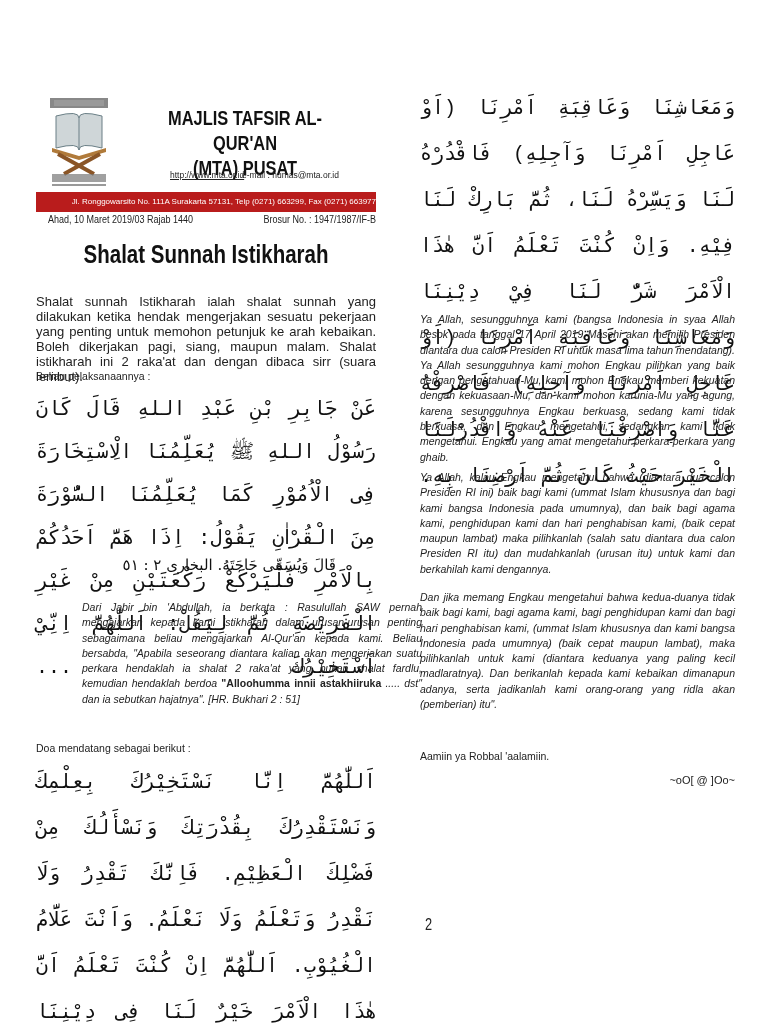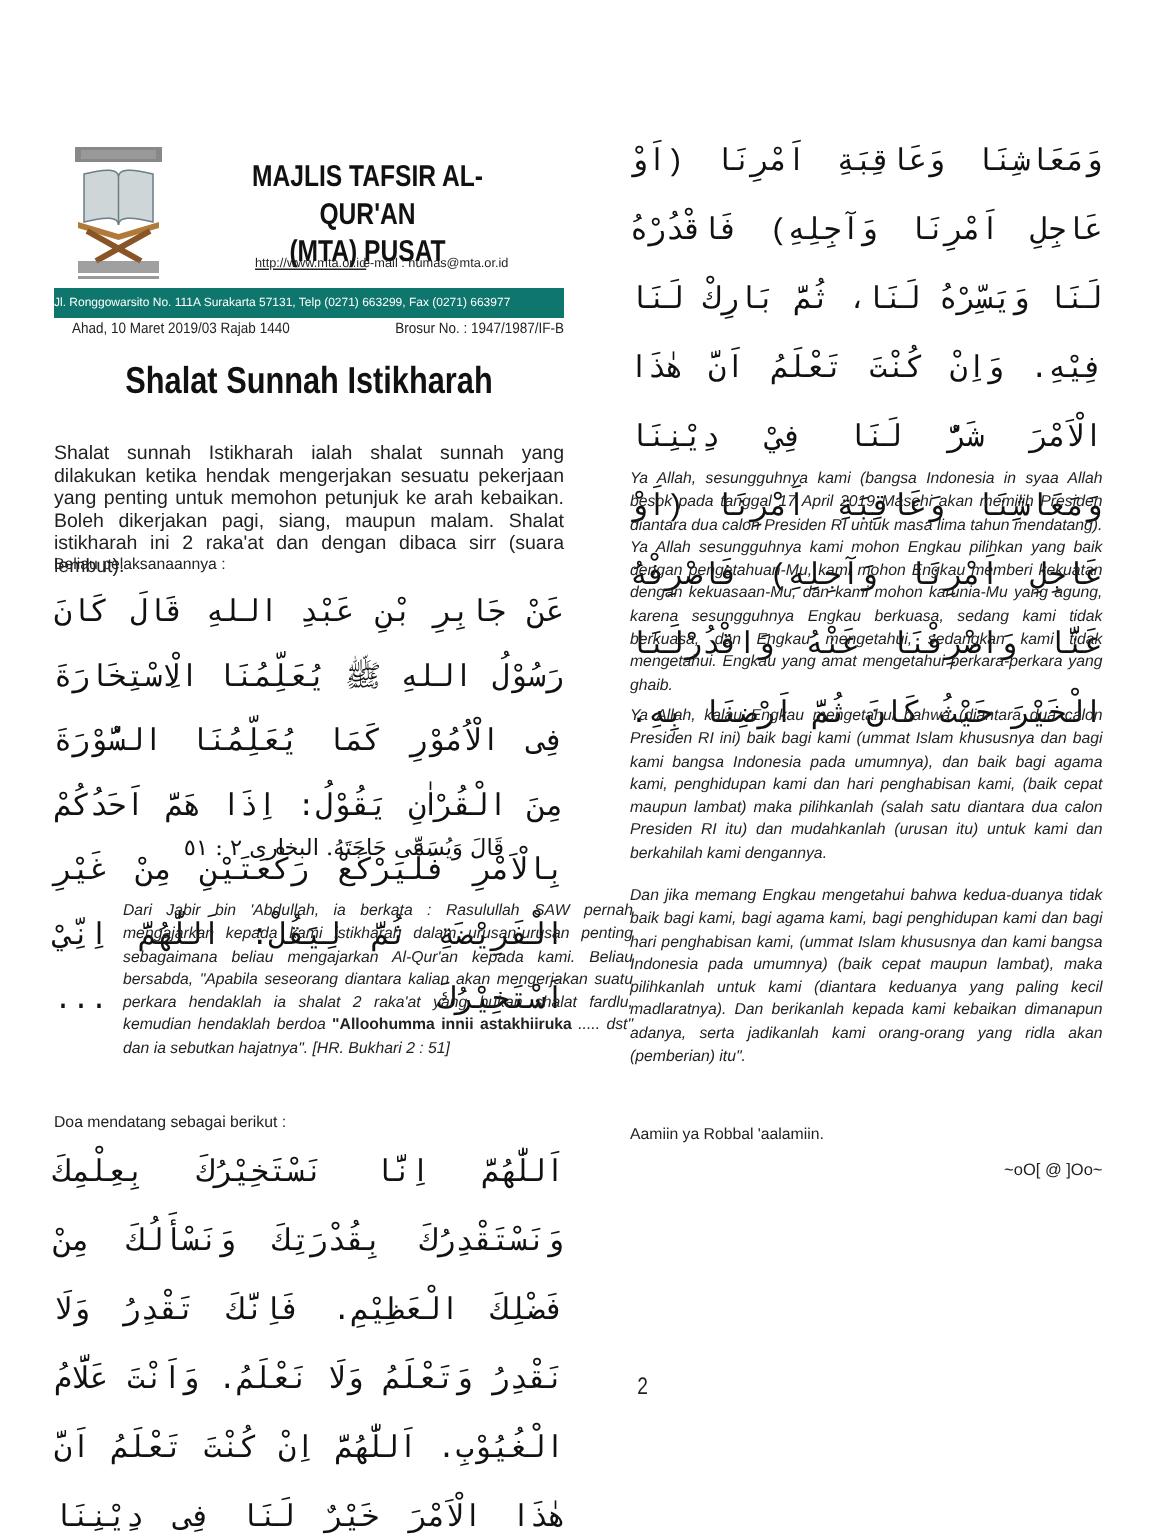--- a/index.html
+++ b/index.html
@@ -11,22 +11,22 @@
 
     .header { position: relative; height: 100px; }
     .logo { position: absolute; left: 8px; top: 4px; width: 70px; height: 92px; }
     .org-title { position: absolute; left: 84px; top: 14px; width: 250px; text-align: center;
       font-family: "Liberation Sans", sans-serif; font-weight: bold; font-size: 20px;
       line-height: 25px; transform: scaleX(0.82); transform-origin: center top; color: #111; letter-spacing: 0; }
     .contact-line { position: absolute; left: 86px; top: 78px; width: 250px; font-size: 8.5px; color: #222; }
     .contact-line .url { position: absolute; left: 8px; text-decoration: underline; padding-left: 40px; }
     .contact-line .email { position: absolute; left: 120px; }
 
-    .address-bar { position: absolute; left: 0; top: 100px; width: 340px; height: 20px; background: #0f766e;
-      color: #fff; font-size: 8px; line-height: 20px; text-align: left; font-family: "Liberation Sans Narrow", "Liberation Sans", sans-serif; }
+    .address-bar { position: absolute; left: 0; top: 100px; width: 340px; height: 20px; background: #b91c1c;
+      color: #fff; font-size: 8px; line-height: 20px; text-align: right; font-family: "Liberation Sans Narrow", "Liberation Sans", sans-serif; }
     .date-row { position: absolute; left: 0; top: 122px; width: 340px; font-size: 10px; color: #222; }
     .date-row .date { position: absolute; left: 12px; transform: scaleX(0.9); transform-origin: left; white-space: nowrap; }
     .date-row .brosur { position: absolute; right: 0; transform: scaleX(0.9); transform-origin: right; white-space: nowrap; }
 
     .doc-title { position: absolute; left: 0; top: 148px; width: 340px; text-align: center;
       font-weight: bold; font-size: 25px; transform: scaleX(0.82); transform-origin: center; color: #111; }
 
     .intro { position: absolute; left: 0; top: 202px; width: 340px; font-size: 13px; line-height: 15px; text-align: justify; color: #222; }
     .dalil-label { position: absolute; left: 0; top: 278px; font-size: 10.5px; color: #222; }
 

